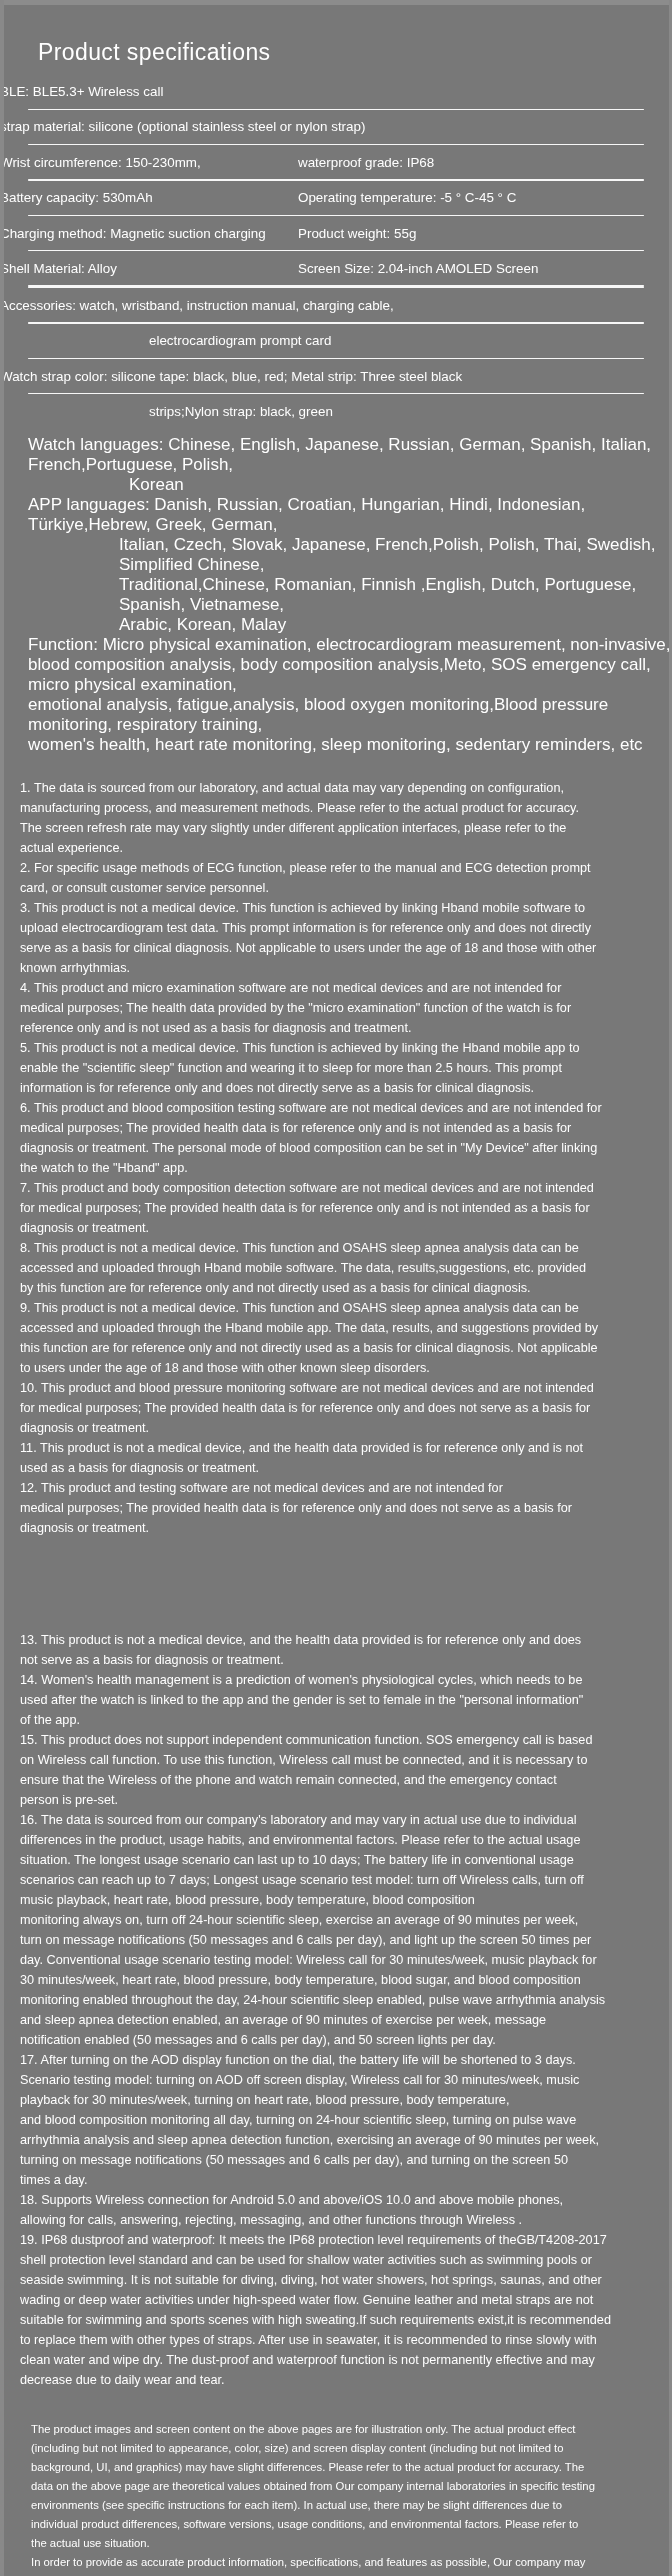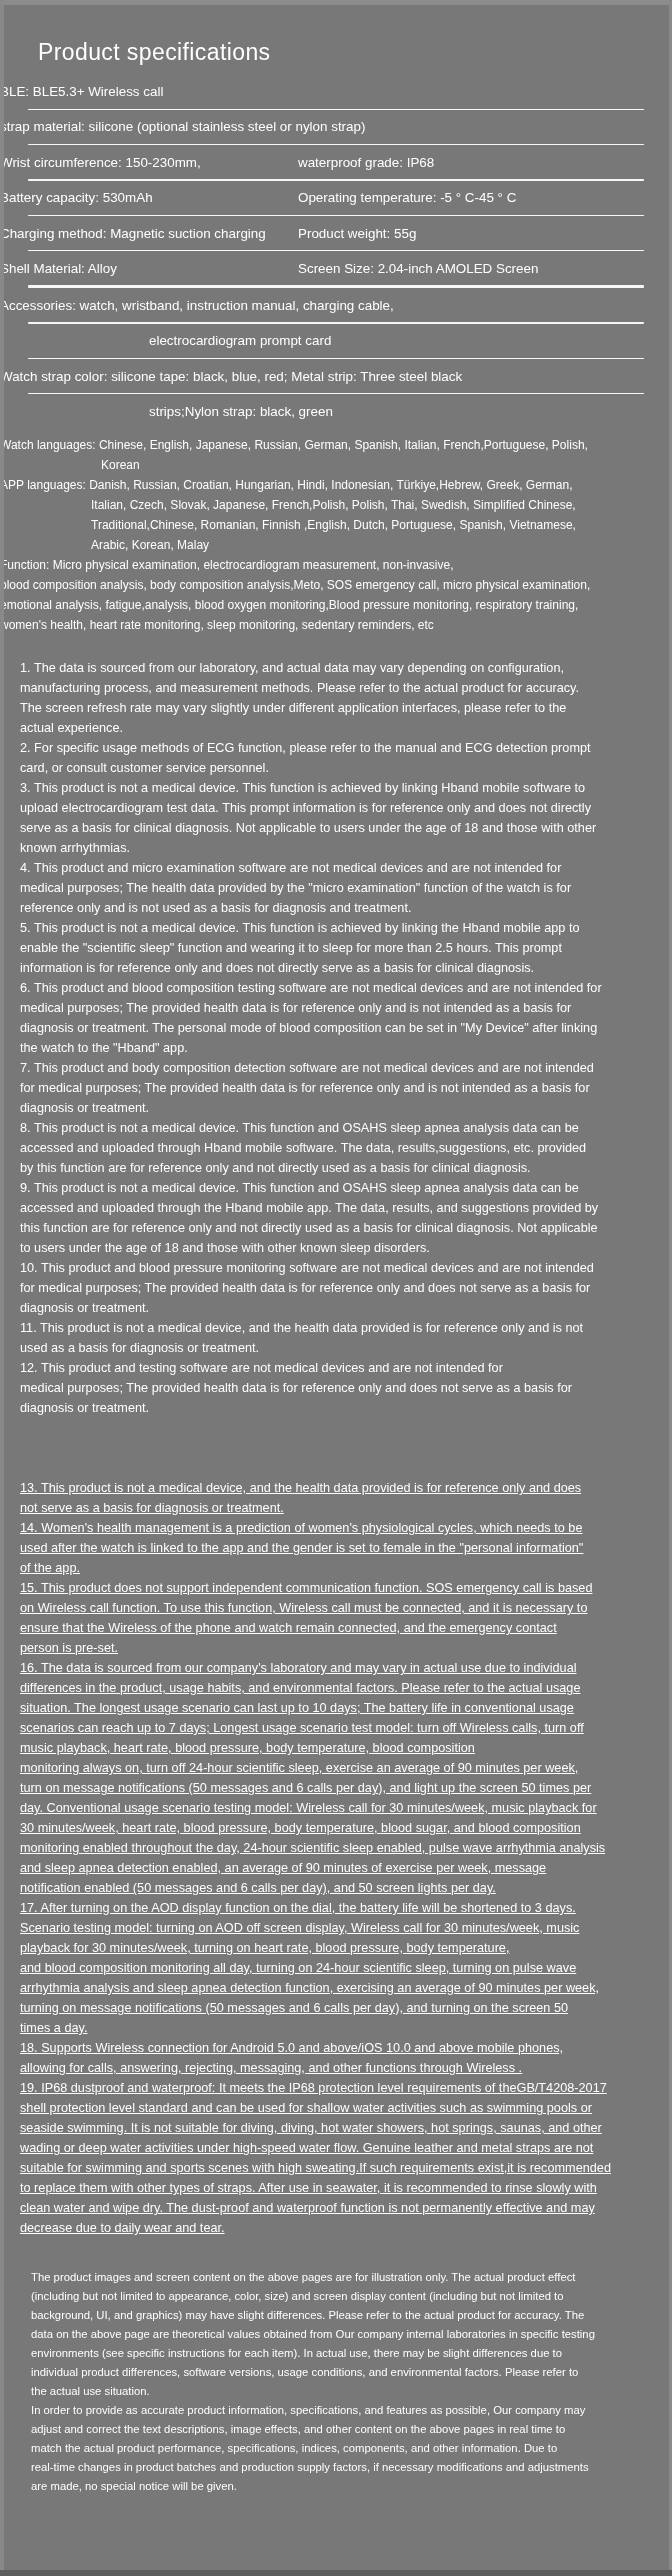--- a/index.html
+++ b/index.html
@@ -47,29 +47,29 @@
   .spec-row.cont { padding-left: 149px; }
   .divider {
     height: 1.4px;
     background: #f7f7f7;
     margin-left: 28px;
     width: 616px;
     border-radius: 0.7px;
   }
 
   
-  .lang-block { margin-top: 7px; font-size: 12px; }
+  .lang-block { margin-top: 7px; padding-left: 28px; font-size: 17px; }
   .lang-block p { margin: 0; line-height: 20px; white-space: pre-line; }
   .lang-block p.ind-a { padding-left: 101px; }
   .lang-block p.ind-b { padding-left: 91px; }
 
   
   .disclaimers { padding: 0 12px 0 20px; font-size: 12.7px; }
   .disclaimers.group1 { margin-top: 22.6px; }
-  .disclaimers.group2 { margin-top: 60px; text-decoration: underline; }
+  .disclaimers.group2 { margin-top: 92px; }
   .disclaimers p.item {
     margin: 0;
     line-height: 20px;
     white-space: pre-line;
     overflow-wrap: break-word;
   }
 
   
   .footer-note { margin-top: 30px; padding: 0 14px 28px 31px; font-size: 11.3px; }
   .footer-note p {

